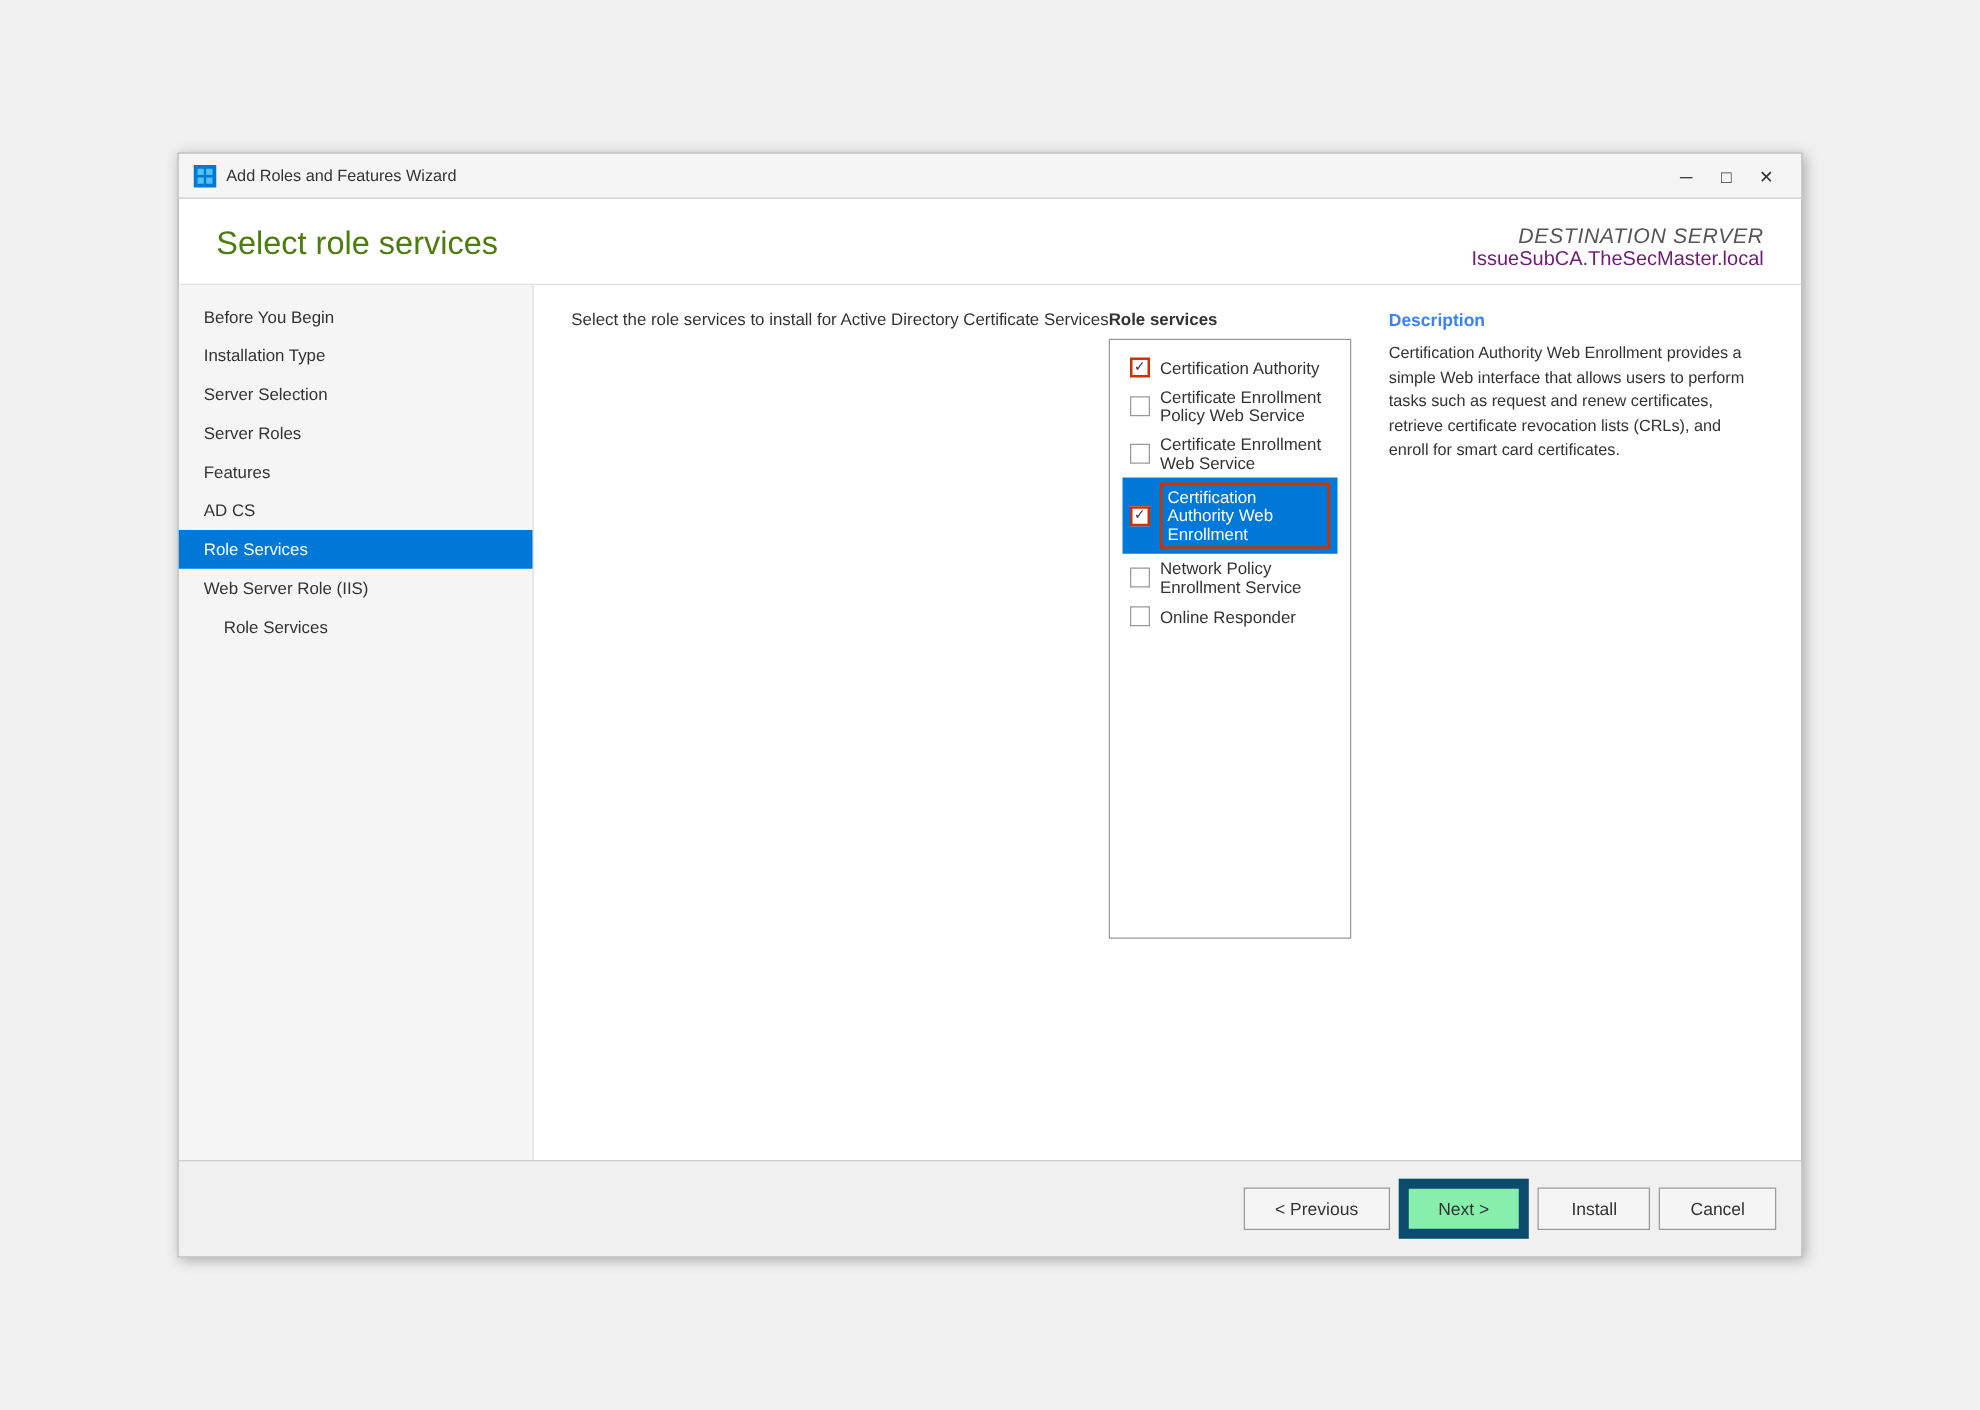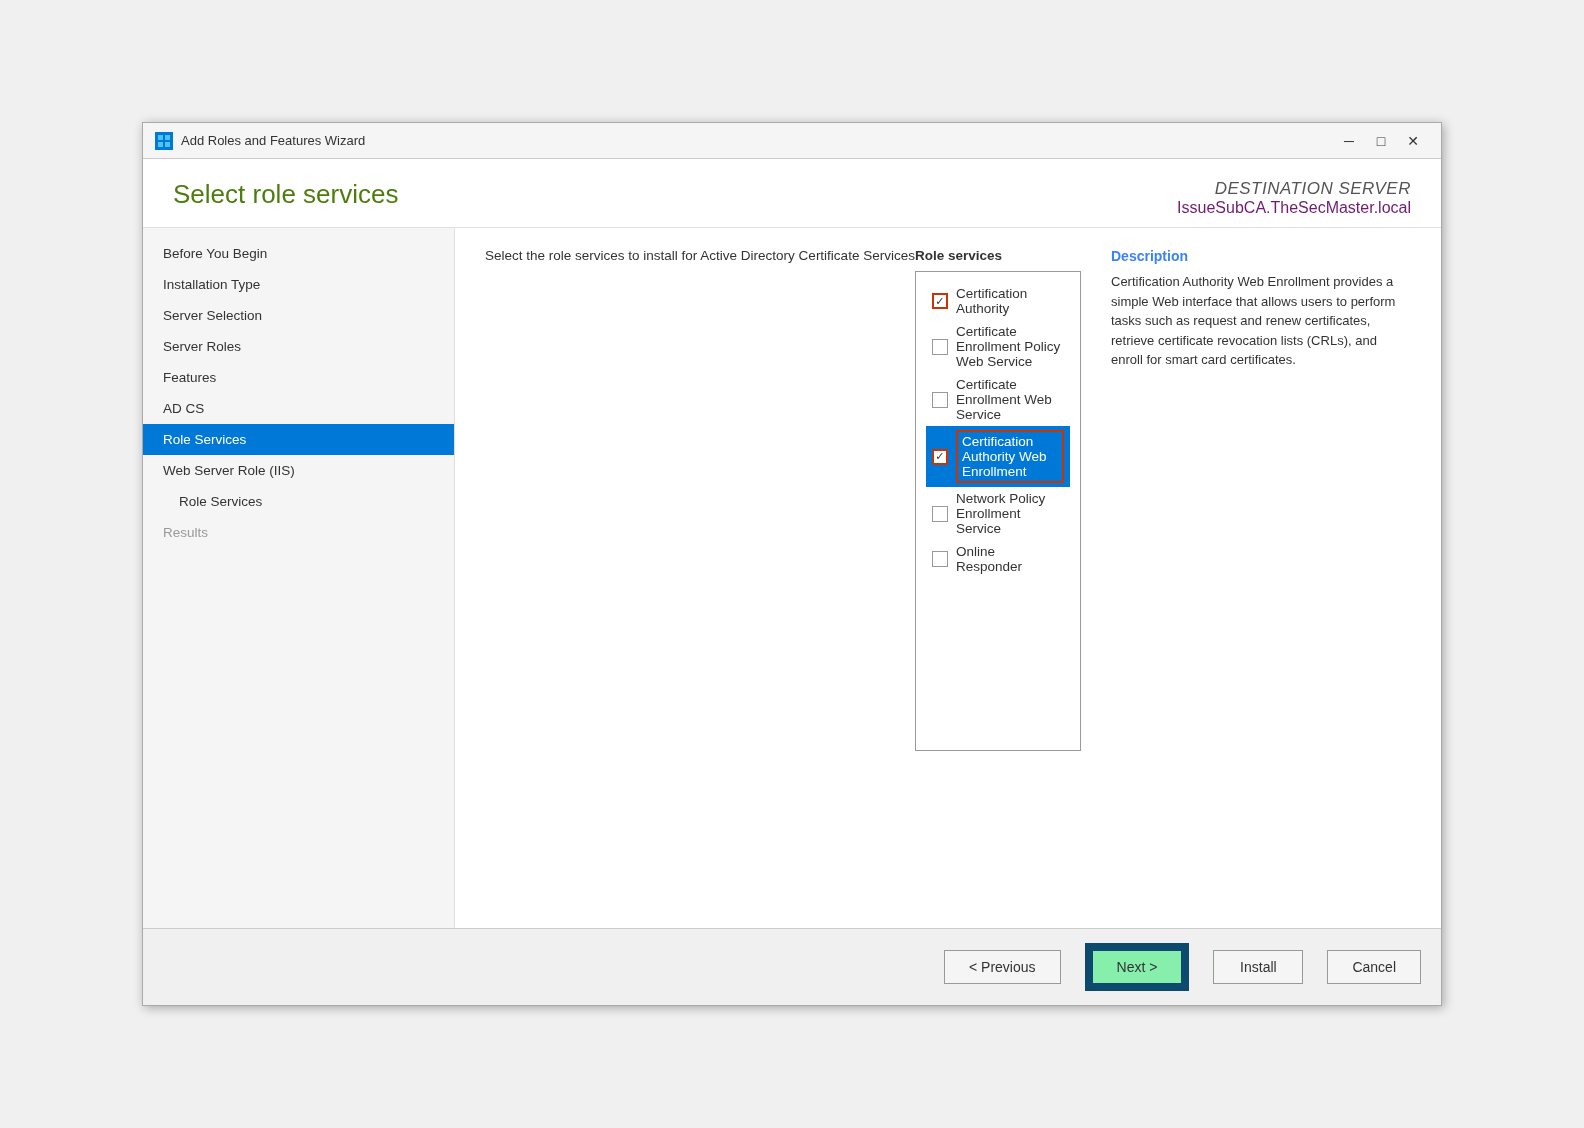--- a/index.html
+++ b/index.html
@@ -98,21 +98,21 @@
       color: #701a75;
       font-size: 16px;
     }
 
     .body-area {
       display: flex;
       flex: 1;
     }
 
     .sidebar {
-      width: 312px;
+      width: 284px;
       background: #f5f5f5;
       border-right: 1px solid #e0e0e0;
       padding: 10px 0;
       min-height: 700px;
     }
     .sidebar-item {
       padding: 8px 20px;
       font-size: 13.5px;
       color: #333;
       cursor: pointer;
@@ -187,21 +187,21 @@
       line-height: 1.5;
     }
 
     .footer {
       background: #f0f0f0;
       border-top: 1px solid #ccc;
       padding: 14px 20px;
       display: flex;
       justify-content: flex-end;
       align-items: center;
-      gap: 24px;
+      gap: 7px;
     }
     .footer-btn {
       padding: 8px 24px;
       font-size: 14px;
       border: 1px solid #999;
       background: #f5f5f5;
       cursor: pointer;
       color: #333;
       min-width: 90px;
     }
@@ -250,21 +250,20 @@
 
       <div class="sidebar-item">Before You Begin</div>
           <div class="sidebar-item">Installation Type</div>
           <div class="sidebar-item">Server Selection</div>
           <div class="sidebar-item">Server Roles</div>
           <div class="sidebar-item">Features</div>
           <div class="sidebar-item">AD CS</div>
           <div class="sidebar-item active">Role Services</div>
           <div class="sidebar-item">Web Server Role (IIS)</div>
           <div class="sidebar-item sub">Role Services</div>
-          <div class="sidebar-item disabled">Results</div>
         </div>
 
       <div class="content-area">
         <p class="content-description">Select the role services to install for Active Directory Certificate Services</p>
         <div class="content-body">
           <div class="role-services-panel">
             <div class="section-label">Role services</div>
             <div class="services-box">
 
             <div class="service-item">

